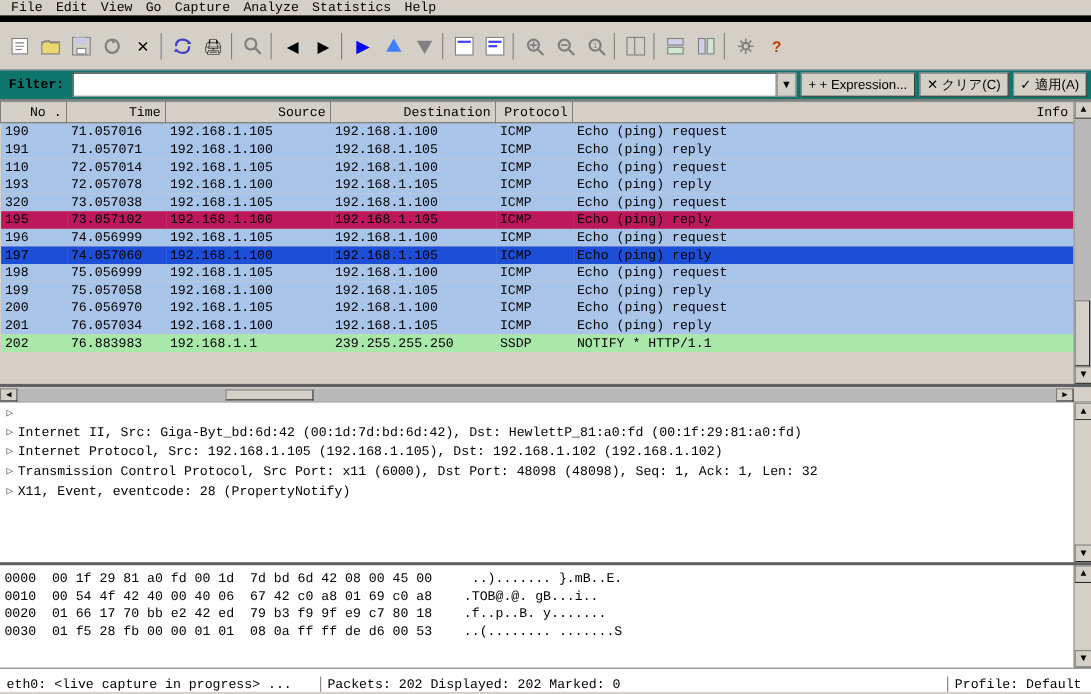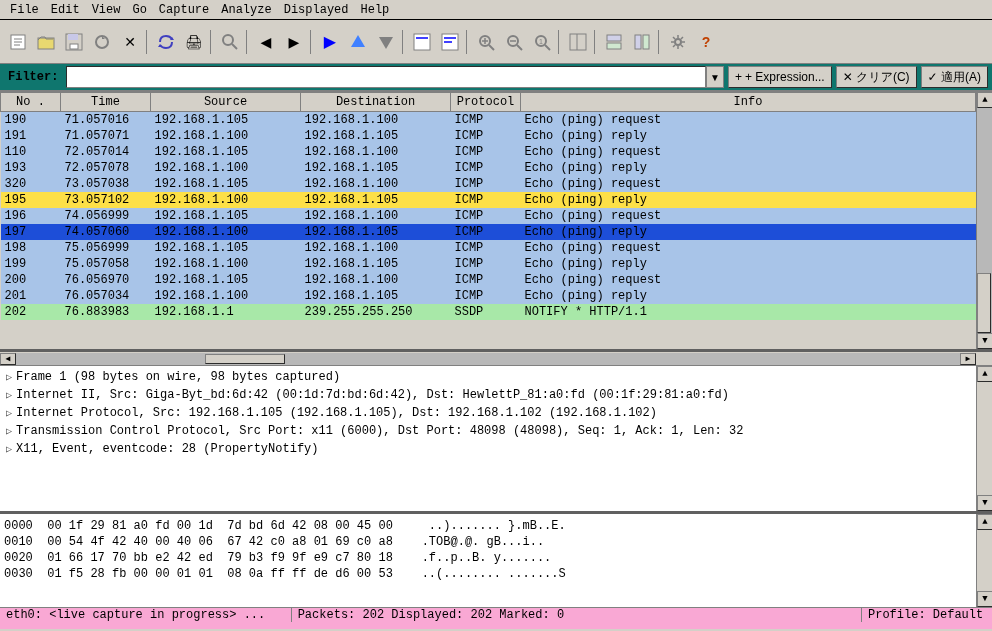--- a/index.html
+++ b/index.html
@@ -1,63 +1,63 @@
 <!DOCTYPE html>
 <html><head>
   <meta charset="utf-8">
   <style>
     * { margin: 0; padding: 0; box-sizing: border-box; }
     body { font-family: 'Courier New', monospace; font-size: 12px; background: #d4d0c8; width: 992px; height: 631px; overflow: hidden; }
     
     
-    .menu-bar { background: #d4d0c8; height: 20px; display: flex; align-items: center; padding: 2px 4px; border-bottom: 1px solid #000000; }
+    .menu-bar { background: #d4d0c8; height: 20px; display: flex; align-items: center; padding: 2px 4px; border-bottom: 6px solid #000000; }
     .menu-item { padding: 1px 6px; cursor: pointer; font-size: 12px; }
     
     
     .toolbar { background: #d4d0c8; height: 44px; display: flex; align-items: center; padding: 2px 4px; border-bottom: 1px solid #808080; flex-wrap: wrap; }
     .toolbar-btn { width: 26px; height: 26px; background: #d4d0c8; border: 1px solid transparent; cursor: pointer; display: flex; align-items: center; justify-content: center; font-size: 14px; margin: 1px; }
     .toolbar-separator { width: 4px; height: 24px; border-left: 1px solid #808080; margin: 0 2px; }
     
     
     .filter-bar { background: #0f766e; height: 28px; display: flex; align-items: center; padding: 2px 4px; border-bottom: 2px solid #808080; }
     .filter-label { font-size: 12px; font-weight: bold; margin-right: 4px; padding: 1px 4px; }
     .filter-input { flex: 1; height: 22px; border: 1px inset #808080; background: white; padding: 2px 4px; font-size: 12px; }
     .filter-dropdown-btn { width: 18px; height: 22px; background: #d4d0c8; border: 1px solid #808080; cursor: pointer; display: flex; align-items: center; justify-content: center; font-size: 10px; }
     .filter-expr-btn { height: 22px; background: #d4d0c8; border: 1px outset #808080; padding: 2px 6px; cursor: pointer; font-size: 12px; display: flex; align-items: center; gap: 3px; margin-left: 4px; }
     .filter-clear-btn { height: 22px; background: #d4d0c8; border: 1px outset #808080; padding: 2px 6px; cursor: pointer; font-size: 12px; margin-left: 4px; }
     .filter-apply-btn { height: 22px; background: #d4d0c8; border: 1px outset #808080; padding: 2px 6px; cursor: pointer; font-size: 12px; margin-left: 4px; }
     .packet-table { width: 100%; border-collapse: collapse; table-layout: fixed; }
-    .packet-table th { background: #d4d0c8; border: 1px solid #808080; padding: 2px 4px; font-size: 12px; font-weight: normal; text-align: center; position: sticky; top: 0; z-index: 1; cursor: pointer; }
+    .packet-table th { background: #d4d0c8; border: 1px solid #808080; padding: 2px 4px; font-size: 12px; font-weight: normal; text-align: right; position: sticky; top: 0; z-index: 1; cursor: pointer; }
     .packet-table td { padding: 1px 4px; font-size: 12px; white-space: nowrap; overflow: hidden; }
     .col-no { width: 60px; }
     .col-time { width: 90px; }
     .col-src { width: 150px; }
     .col-dst { width: 150px; }
     .col-proto { width: 70px; }
     .col-info { width: auto; }
     .detail-row { padding: 2px 4px; font-size: 12px; cursor: pointer; display: flex; align-items: center; gap: 4px; }
     
     
-    .status-bar { height: 22px; background: #f9a8d4; border-top: 1px solid #808080; display: flex; align-items: flex-start; font-size: 12px; }
+    .status-bar { height: 22px; background: #ffffff; border-top: 1px solid #808080; display: flex; align-items: flex-end; font-size: 12px; }
     .status-left { flex: 1; padding: 0 6px; border-right: 1px solid #808080; }
     .status-mid { flex: 2; padding: 0 6px; border-right: 1px solid #808080; }
     .status-right { width: 130px; padding: 0 6px; }
     .packet-table-scroll { flex: 1; overflow: hidden; }
   </style>
 </head>
 <body>
 
 <div class="menu-bar">
   <span class="menu-item">File</span>
   <span class="menu-item">Edit</span>
   <span class="menu-item">View</span>
   <span class="menu-item">Go</span>
   <span class="menu-item">Capture</span>
   <span class="menu-item">Analyze</span>
-  <span class="menu-item">Displayed</span>
+  <span class="menu-item">Statistics</span>
   <span class="menu-item">Help</span>
 </div>
 
 <div class="toolbar">
 
   <button class="toolbar-btn" title="New">
     <svg width="18" height="18" viewBox="0 0 18 18">
         <rect x="2" y="2" width="14" height="14" fill="white" stroke="#808080" stroke-width="1"></rect>
         <line x1="5" y1="6" x2="13" y2="6" stroke="#808080"></line>
         <line x1="5" y1="9" x2="13" y2="9" stroke="#808080"></line>
@@ -244,21 +244,21 @@
     <td>Echo (ping) reply</td>
   </tr>
             <tr style="background: rgb(168, 196, 232);">
     <td>320</td>
     <td>73.057038</td>
     <td>192.168.1.105</td>
     <td>192.168.1.100</td>
     <td>ICMP</td>
     <td>Echo (ping) request</td>
   </tr>
-            <tr style="background: #fde047;">
+            <tr style="background: #be185d;">
     <td>195</td>
     <td>73.057102</td>
     <td>192.168.1.100</td>
     <td>192.168.1.105</td>
     <td>ICMP</td>
     <td>Echo (ping) reply</td>
   </tr>
             <tr style="background: rgb(168, 196, 232);">
     <td>196</td>
     <td>74.056999</td>
@@ -334,21 +334,20 @@
       <div style="width:80px; height:10px; background:#d4d0c8; border:1px outset #808080; position:absolute; left:20%; top:1px;"></div>
     </div>
     <div style="width:16px; height:12px; background:#d4d0c8; border:1px outset #808080; display:flex; align-items:center; justify-content:center; font-size:8px; cursor:pointer;">▶</div>
   </div>
 
   <div style="display:flex; height:148px; border-bottom:3px solid #606060;">
     <div style="flex:1; background:white; overflow-y:hidden; padding:2px;">
       <div id="packet-details-div">
           <div class="detail-row">
             <span style="font-size:10px; color:#404040;">▷</span>
-            <span>Frame 1 (98 bytes on wire, 98 bytes captured)</span>
           </div>
           <div class="detail-row">
             <span style="font-size:10px; color:#404040;">▷</span>
             <span>Internet II, Src: Giga-Byt_bd:6d:42 (00:1d:7d:bd:6d:42), Dst: HewlettP_81:a0:fd (00:1f:29:81:a0:fd)</span>
           </div>
           <div class="detail-row">
             <span style="font-size:10px; color:#404040;">▷</span>
             <span>Internet Protocol, Src: 192.168.1.105 (192.168.1.105), Dst: 192.168.1.102 (192.168.1.102)</span>
           </div>
           <div class="detail-row">

